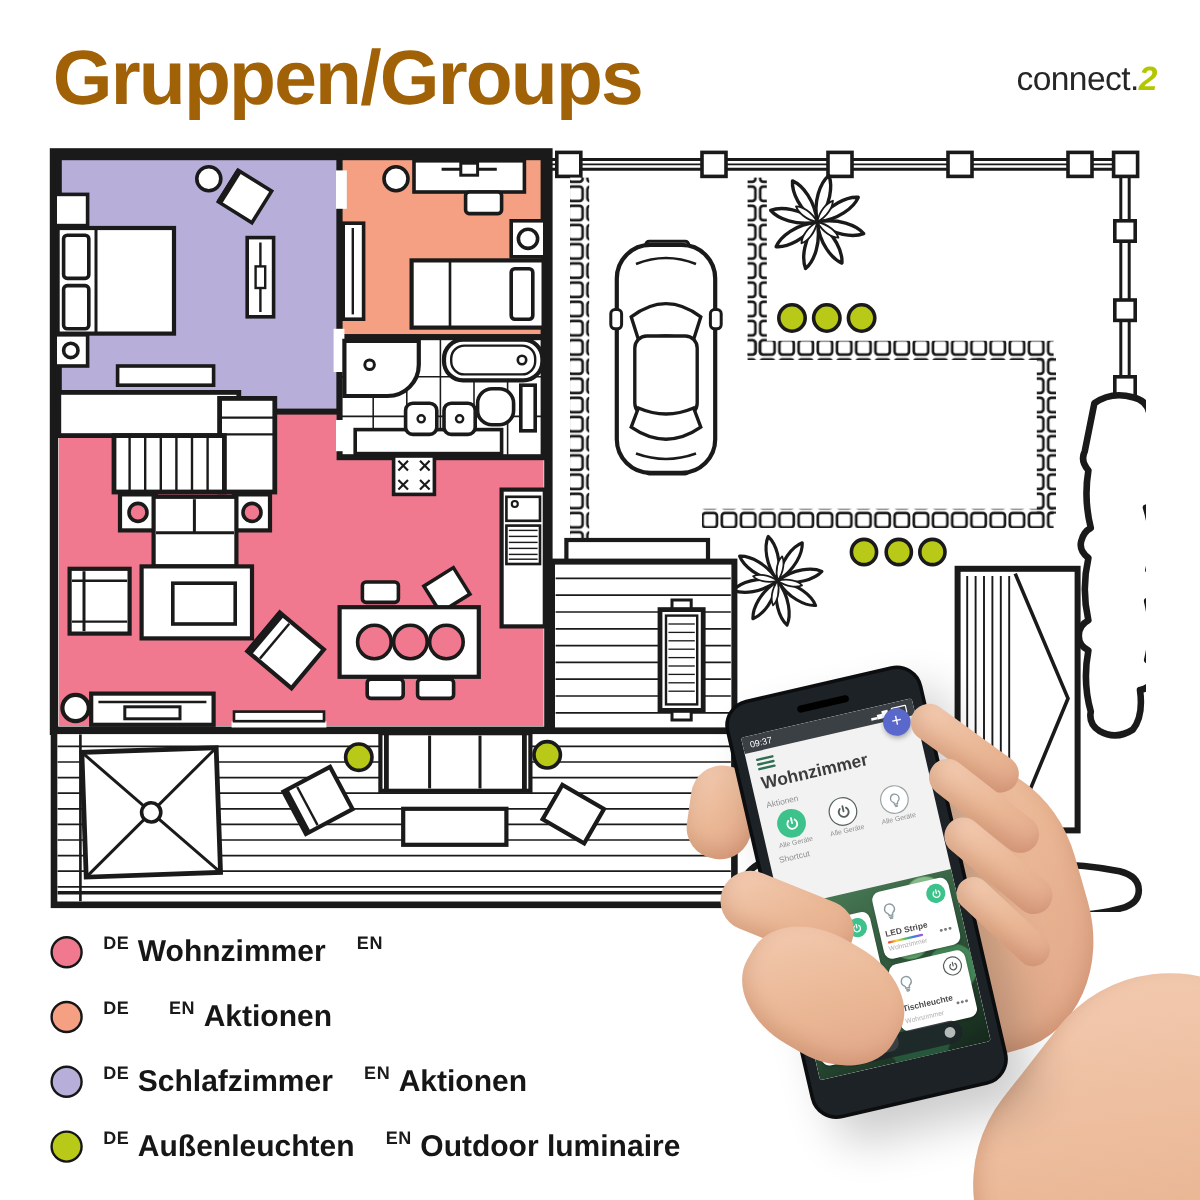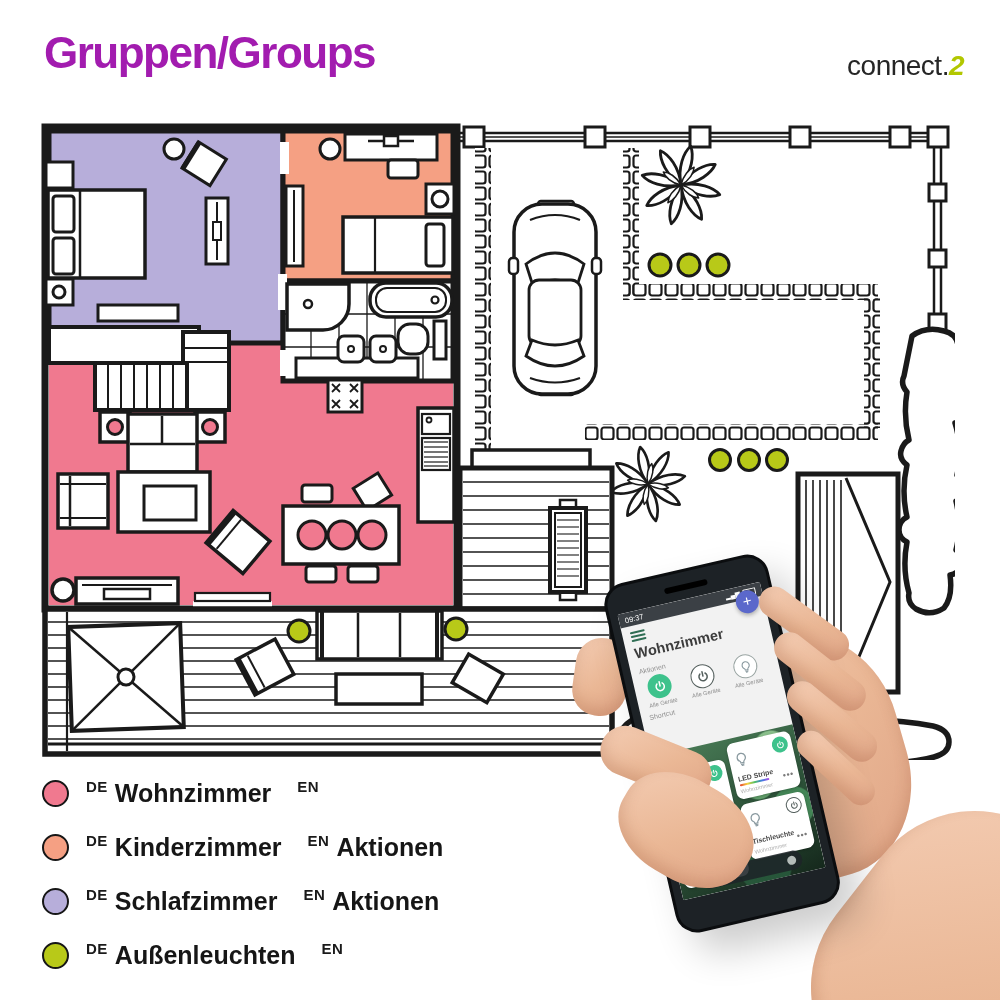--- a/index.html
+++ b/index.html
@@ -5,21 +5,21 @@
   html,body{margin:0;padding:0;}
   body{
     width:1000px;height:1000px;position:relative;overflow:hidden;
     background:#ffffff;
     font-family:"Liberation Sans","DejaVu Sans",sans-serif;
     color:var(--c-ink,#1a1a1a);
   }
   
   .page-title{
     position:absolute;left:44px;top:28px;
-    font-size:44px;font-weight:bold;letter-spacing:-1.5px;color:#a21caf;
+    font-size:64px;font-weight:bold;letter-spacing:-1.5px;color:#a16207;
   }
   .logo{
     position:absolute;right:36px;top:50px;
     font-size:28px;letter-spacing:-.5px;color:#262626;
   }
   .logo .accent{
     color:var(--c-logo,#b2c700);font-weight:bold;font-style:italic;
   }
   
   .plan{position:absolute;left:40px;top:122px;z-index:1;}
@@ -481,36 +481,36 @@
 <div class="legend">
   <div class="legend-row">
     <span class="swatch sw-living"></span>
     <span class="lang">DE</span>
     <span class="room-name">Wohnzimmer</span>
     <span class="lang en">EN</span>
   </div>
   <div class="legend-row">
     <span class="swatch sw-nursery"></span>
     <span class="lang">DE</span>
-    <span class="room-name">Kinderzimmer</span>
     <span class="lang en">EN</span>
     <span class="room-name">Aktionen</span>
   </div>
   <div class="legend-row">
     <span class="swatch sw-bedroom"></span>
     <span class="lang">DE</span>
     <span class="room-name">Schlafzimmer</span>
     <span class="lang en">EN</span>
     <span class="room-name">Aktionen</span>
   </div>
   <div class="legend-row">
     <span class="swatch sw-outdoor"></span>
     <span class="lang">DE</span>
     <span class="room-name">Außenleuchten</span>
     <span class="lang en">EN</span>
+    <span class="room-name">Outdoor luminaire</span>
   </div>
 </div>
 
 <div class="skin fingertip-index"></div>
 <div class="skin palm"></div>
 <div class="skin forearm"></div>
 
 <div class="phone">
   <div class="speaker"></div>
   <div class="screen">

